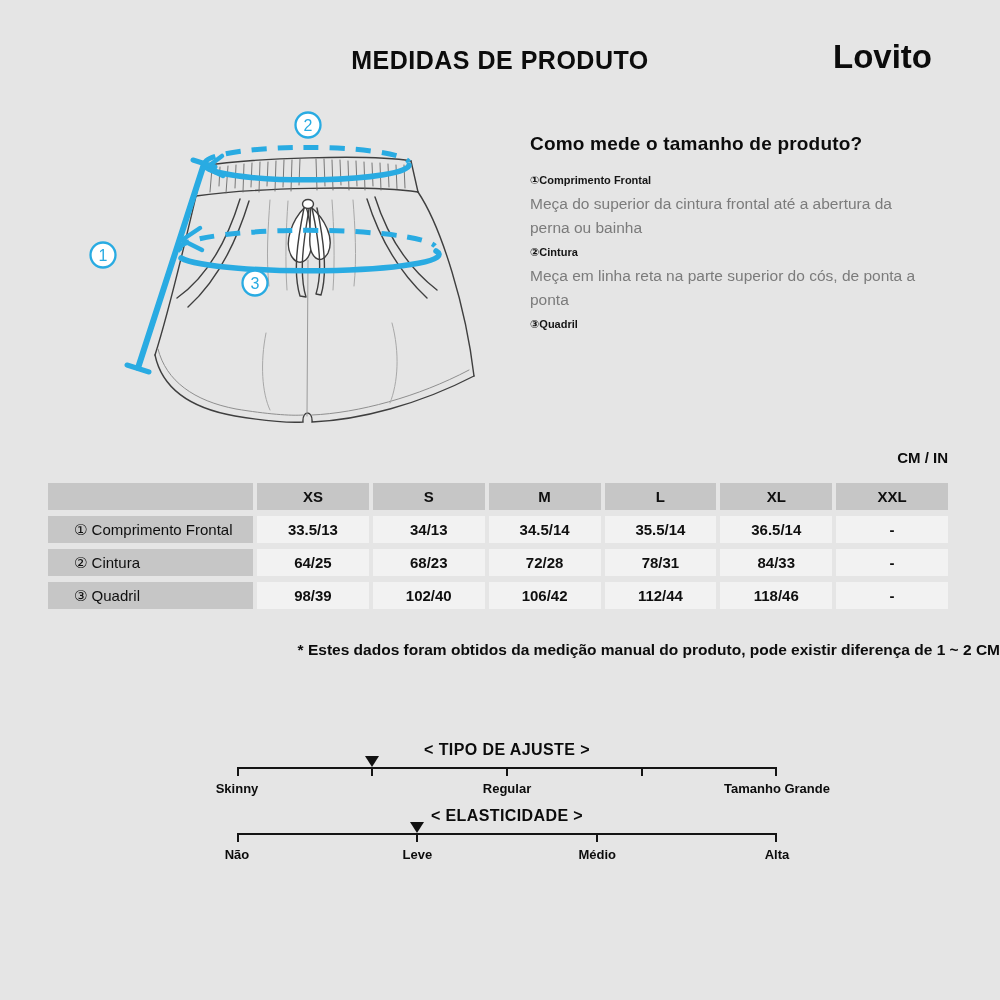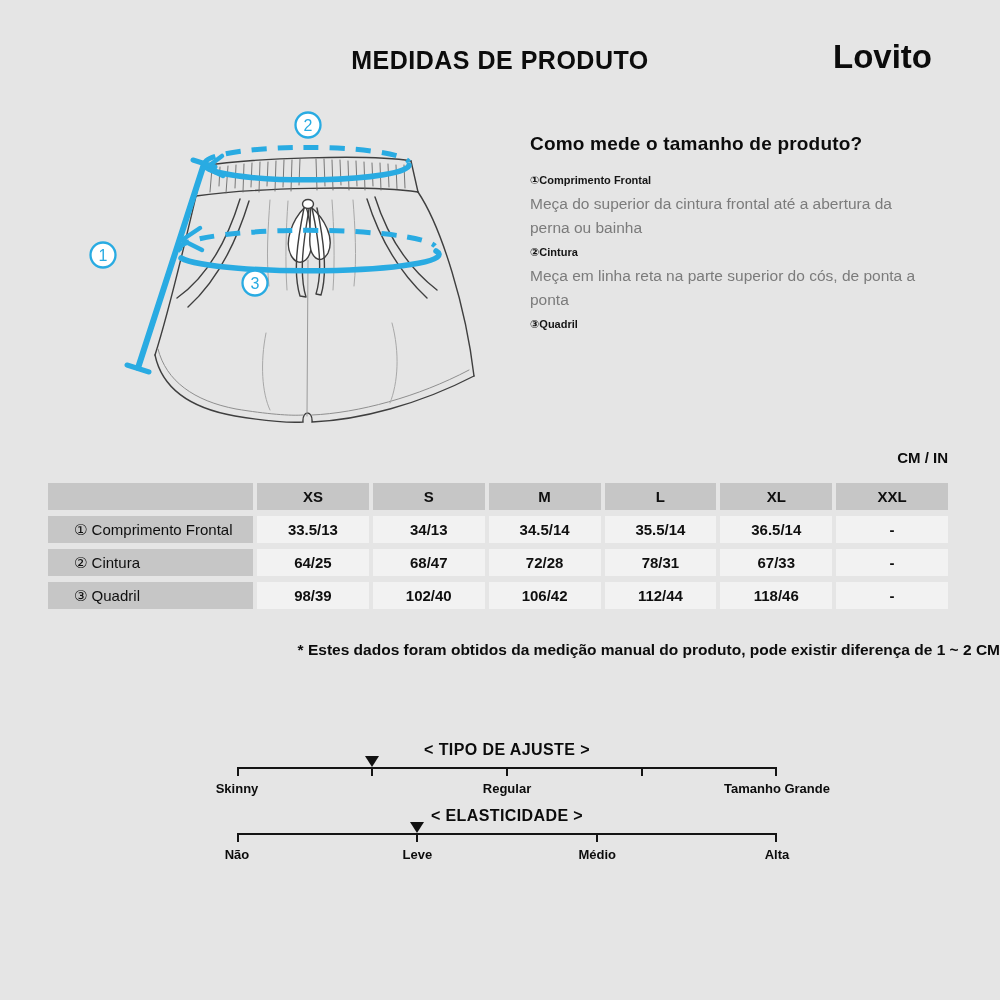--- a/index.html
+++ b/index.html
@@ -157,24 +157,24 @@
     <div class="cell rowlabel">① Comprimento Frontal</div>
     <div class="cell value">33.5/13</div>
     <div class="cell value">34/13</div>
     <div class="cell value">34.5/14</div>
     <div class="cell value">35.5/14</div>
     <div class="cell value">36.5/14</div>
     <div class="cell value">-</div>
 
     <div class="cell rowlabel">② Cintura</div>
     <div class="cell value">64/25</div>
-    <div class="cell value">68/47</div>
+    <div class="cell value">68/23</div>
     <div class="cell value">72/28</div>
     <div class="cell value">78/31</div>
-    <div class="cell value">67/33</div>
+    <div class="cell value">84/33</div>
     <div class="cell value">-</div>
 
     <div class="cell rowlabel">③ Quadril</div>
     <div class="cell value">98/39</div>
     <div class="cell value">102/40</div>
     <div class="cell value">106/42</div>
     <div class="cell value">112/44</div>
     <div class="cell value">118/46</div>
     <div class="cell value">-</div>
   </div>

